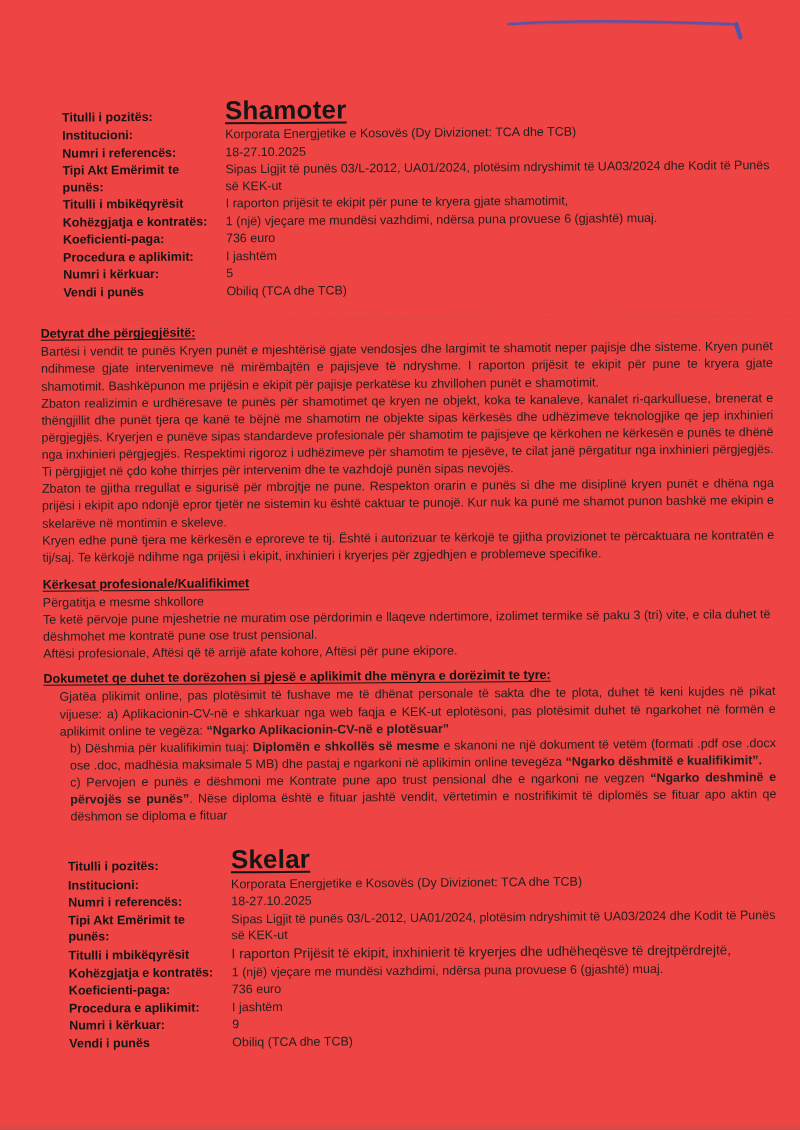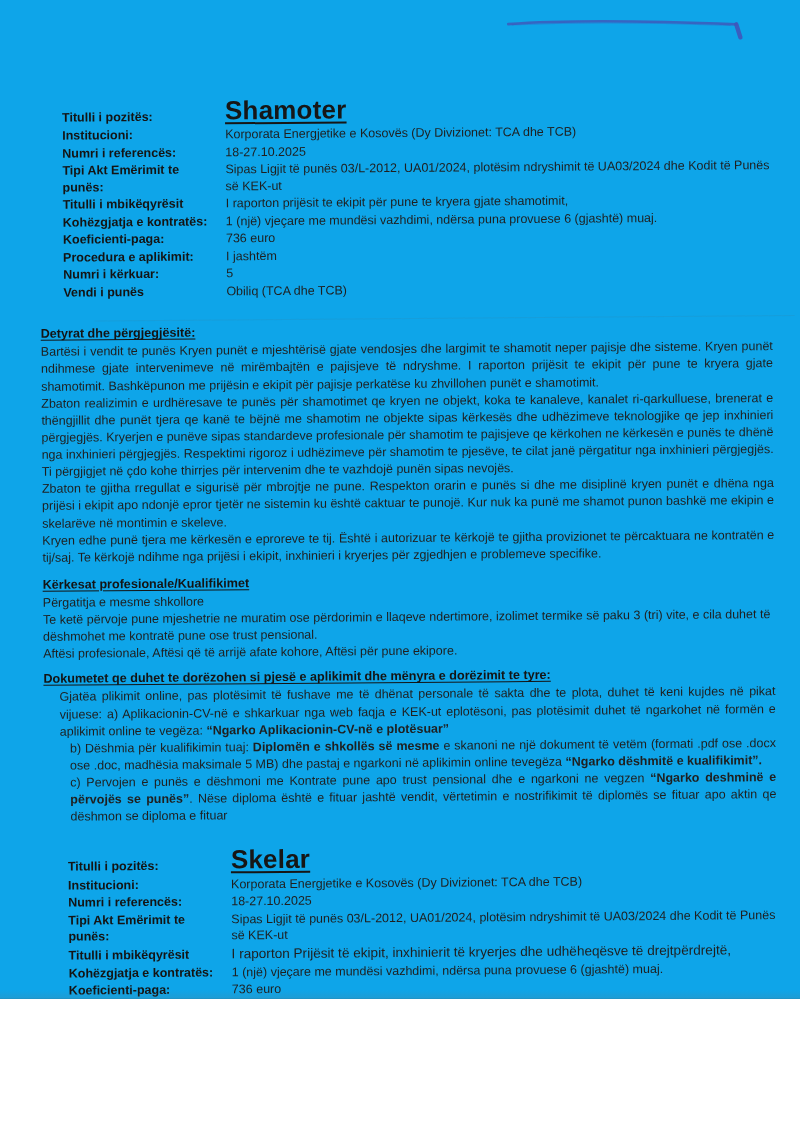--- a/index.html
+++ b/index.html
@@ -1,19 +1,19 @@
 <!DOCTYPE html>
 <html><head>
 <meta charset="utf-8">
 <style>
   html,body{margin:0;padding:0;background:#ffffff;}
   .page{
     position:relative;
-    width:800px;height:999px;
-    background:#0ea5e9;
+    width:800px;height:1130px;
+    background:#ef4444;
     overflow:hidden;
     font-family:"Liberation Sans", sans-serif;
     color:#222;
     box-sizing:border-box;
   }
   .tilt{
     position:absolute;
     left:0;top:0;width:800px;
     transform:rotate(-0.45deg);
     transform-origin:400px 500px;

